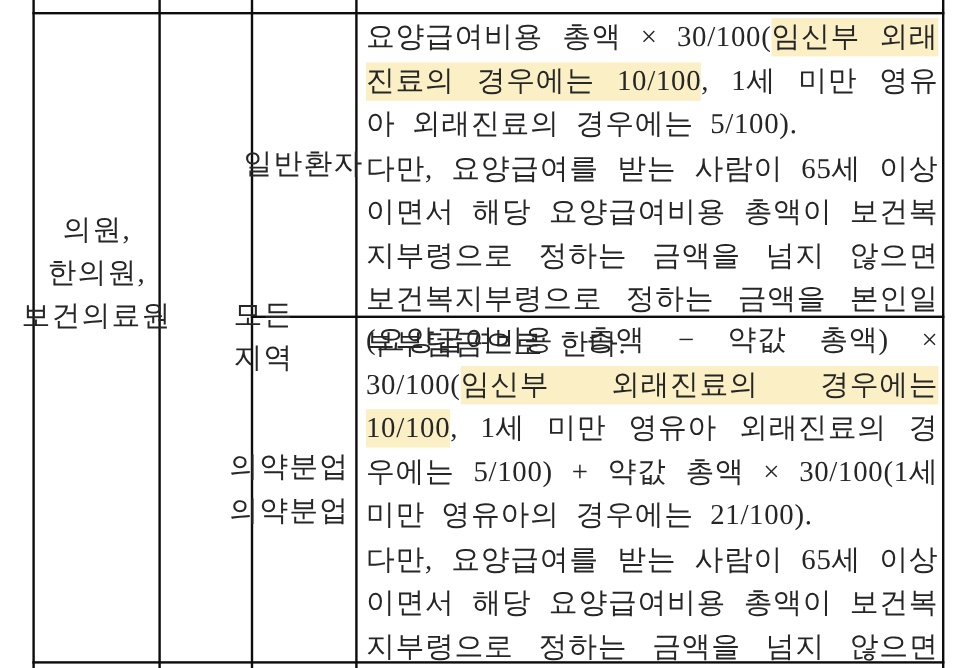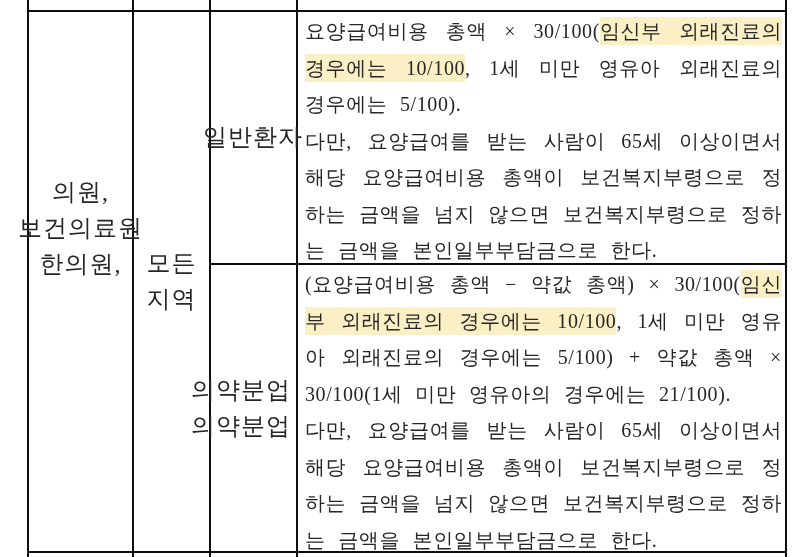--- a/index.html
+++ b/index.html
@@ -19,36 +19,36 @@
   
   .vline{position:absolute;top:0;bottom:0;width:2px;background:var(--line);}
   .hline{position:absolute;height:2px;background:var(--line);}
   .v1{left:27px}.v2{left:132px}.v3{left:209px}.v4{left:296px}.v5{left:785px}
   .h-top{top:10px;left:27px;width:760px;}
   .h-mid{top:263px;left:209px;width:578px;}
   .h-bot{top:551px;left:27px;width:760px;}
   
   .cell{position:absolute;display:flex;flex-direction:column;justify-content:center;align-items:center;}
   .cell-provider{left:29px;top:12px;width:103px;height:431px;}
-  .cell-region{left:134px;top:12px;width:75px;height:538px;}
+  .cell-region{left:134px;top:12px;width:75px;height:538px;padding-left:48px;}
   .cell-patient-1{left:211px;top:12px;width:84px;height:249px;}
   .cell-patient-2{left:211px;top:265px;width:60px;height:285px;}
   .stack-line{
     font-size:24px;line-height:36px;letter-spacing:1px;
     text-align:center;white-space:nowrap;
   }
   .cell-formula{
     position:absolute;left:298px;width:486px;
     display:block;
   }
   .cell-formula-1{top:13px;height:248px;}
   .cell-formula-2{top:266px;height:284px;}
   .cell-formula p{
     margin:0;padding:0 2px 0 7px;
-    font-size:20px;line-height:36.5px;
+    font-size:24px;line-height:36.5px;
     letter-spacing:0.6px;word-spacing:7px;
     text-align:justify;
   }
   mark{
     background:var(--hl);
     color:inherit;
     padding:3px 0;
   }
 </style>
 </head>
@@ -60,22 +60,22 @@
   <div class="vline v2"></div>
   <div class="vline v3"></div>
   <div class="vline v4"></div>
   <div class="vline v5"></div>
   <div class="hline h-top"></div>
   <div class="hline h-mid"></div>
   <div class="hline h-bot"></div>
 
   <div class="cell cell-provider">
     <div class="stack-line">의원,</div>
+    <div class="stack-line">한의원,</div>
     <div class="stack-line">보건의료원</div>
-    <div class="stack-line">한의원,</div>
   </div>
 
   <div class="cell cell-region">
     <div class="stack-line">모든</div>
     <div class="stack-line">지역</div>
   </div>
 
   <div class="cell cell-patient-1">
     <div class="stack-line">일반환자</div>
   </div>

